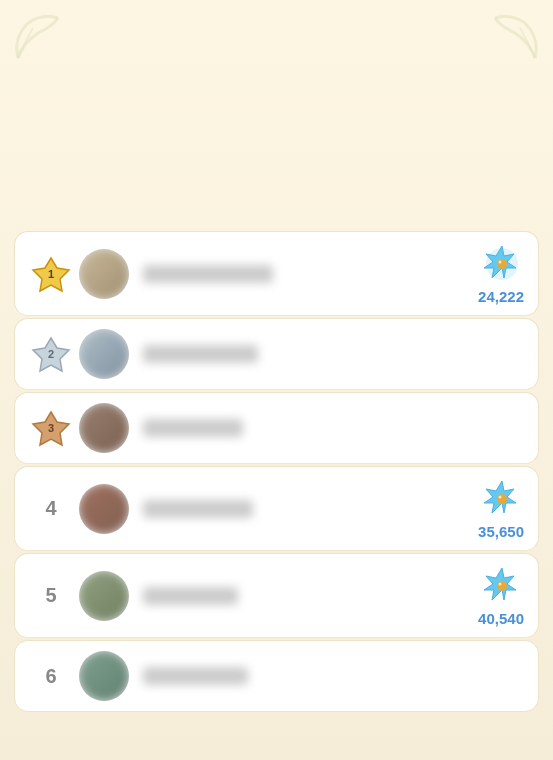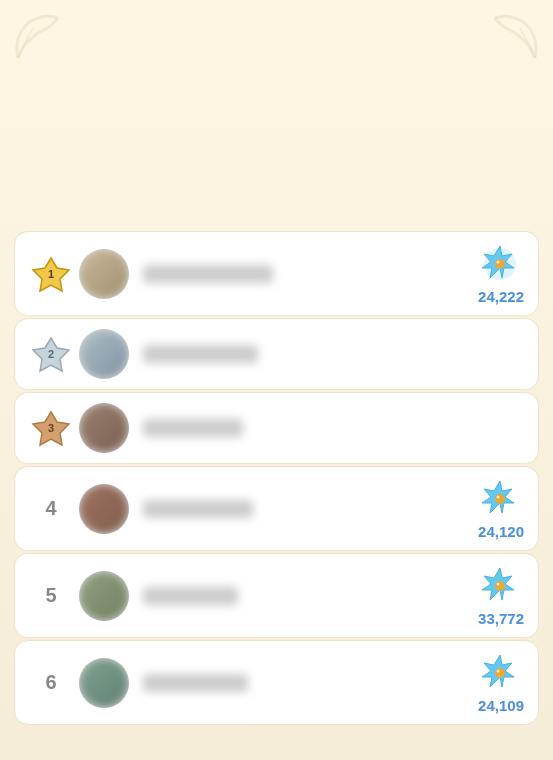--- a/index.html
+++ b/index.html
@@ -185,21 +185,21 @@
       height: 16px;
       background: #ddd;
       border-radius: 8px;
       width: 120px;
       filter: blur(3px);
     }
 
     .score-section {
       display: flex;
       flex-direction: column;
-      align-items: flex-start;
+      align-items: flex-end;
       gap: 2px;
       flex-shrink: 0;
     }
 
     .star-svg {
       width: 44px;
       height: 44px;
     }
 
     .score-value {
@@ -312,56 +312,48 @@
     </div>
     <div class="user-info">
       <div class="username-blur" style="background: #ccc; filter: blur(5px); width: 110px; height: 18px; border-radius: 4px;"></div>
     </div>
     <div class="score-section">
       <svg width="44" height="44" viewBox="0 0 44 44" class="star-svg">
         <path d="M22 4 L24 14 L34 12 L27 20 L36 26 L26 26 L24 36 L22 26 L12 36 L14 26 L4 26 L13 20 L6 12 L16 14 Z" fill="#64c8f0" stroke="#4ab0e0" stroke-width="1"></path>
         <circle cx="22" cy="22" r="5" fill="#f5a623" opacity="0.9"></circle>
         <circle cx="20" cy="20" r="1.5" fill="#fff" opacity="0.7"></circle>
       </svg>
-      <span class="score-value">24,120</span>
+      <span class="score-value">35,650</span>
     </div>
   </div>
 
   <div class="rank-row">
     <div class="rank-badge normal">
       <span>5</span>
     </div>
     <div class="avatar-placeholder">
       <div class="avatar-img" style="background: linear-gradient(135deg, #90a080 0%, #708060 100%); filter: blur(4px);"></div>
     </div>
     <div class="user-info">
       <div class="username-blur" style="background: #ccc; filter: blur(5px); width: 95px; height: 18px; border-radius: 4px;"></div>
     </div>
     <div class="score-section">
       <svg width="44" height="44" viewBox="0 0 44 44" class="star-svg">
         <path d="M22 4 L24 14 L34 12 L27 20 L36 26 L26 26 L24 36 L22 26 L12 36 L14 26 L4 26 L13 20 L6 12 L16 14 Z" fill="#64c8f0" stroke="#4ab0e0" stroke-width="1"></path>
         <circle cx="22" cy="22" r="5" fill="#f5a623" opacity="0.9"></circle>
         <circle cx="20" cy="20" r="1.5" fill="#fff" opacity="0.7"></circle>
       </svg>
-      <span class="score-value">33,772</span>
+      <span class="score-value">40,540</span>
     </div>
   </div>
 
   <div class="rank-row">
     <div class="rank-badge normal">
       <span>6</span>
     </div>
     <div class="avatar-placeholder">
       <div class="avatar-img" style="background: linear-gradient(135deg, #80a090 0%, #608070 100%); filter: blur(4px);"></div>
     </div>
     <div class="user-info">
       <div class="username-blur" style="background: #ccc; filter: blur(5px); width: 105px; height: 18px; border-radius: 4px;"></div>
     </div>
-    <div class="score-section">
-      <svg width="44" height="44" viewBox="0 0 44 44" class="star-svg">
-        <path d="M22 4 L24 14 L34 12 L27 20 L36 26 L26 26 L24 36 L22 26 L12 36 L14 26 L4 26 L13 20 L6 12 L16 14 Z" fill="#64c8f0" stroke="#4ab0e0" stroke-width="1"></path>
-        <circle cx="22" cy="22" r="5" fill="#f5a623" opacity="0.9"></circle>
-        <circle cx="20" cy="20" r="1.5" fill="#fff" opacity="0.7"></circle>
-      </svg>
-      <span class="score-value">24,109</span>
-    </div>
   </div>
 </div>
 
 </body></html>

